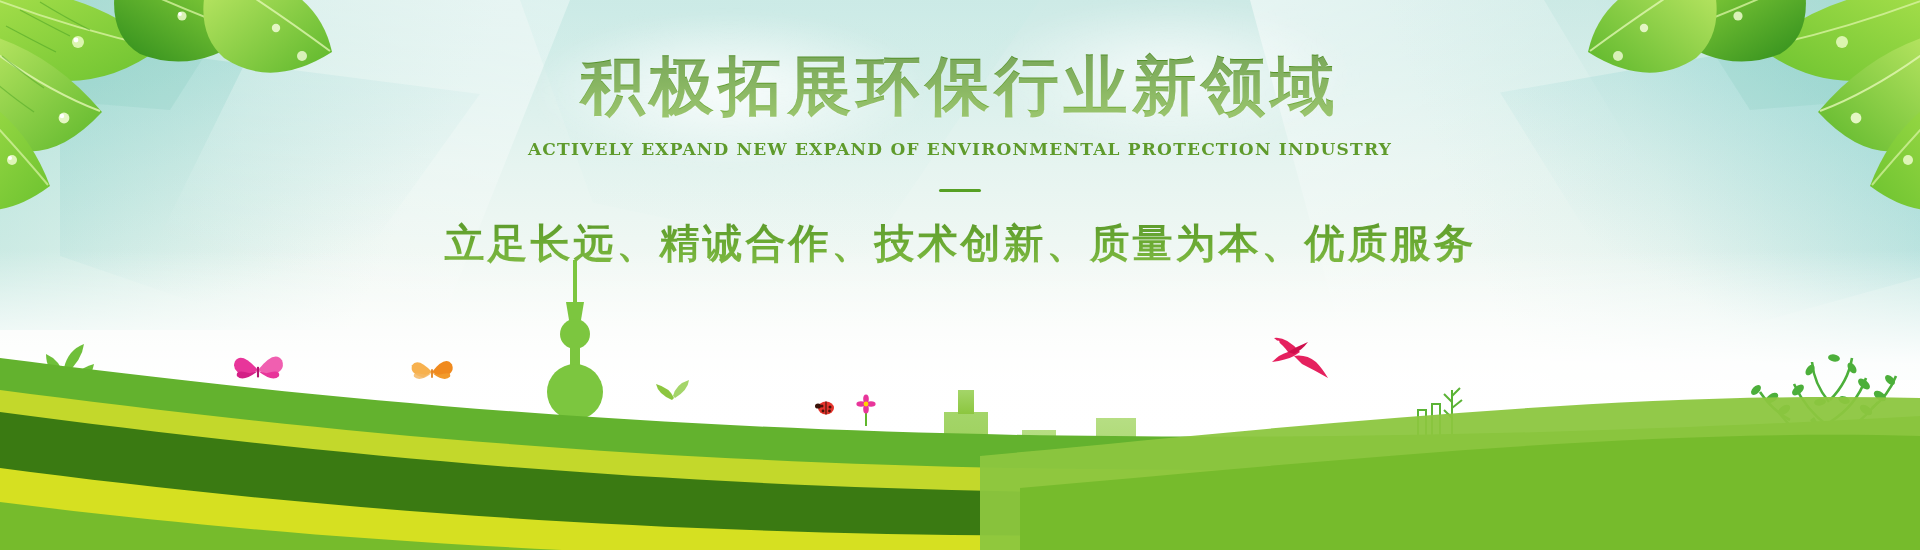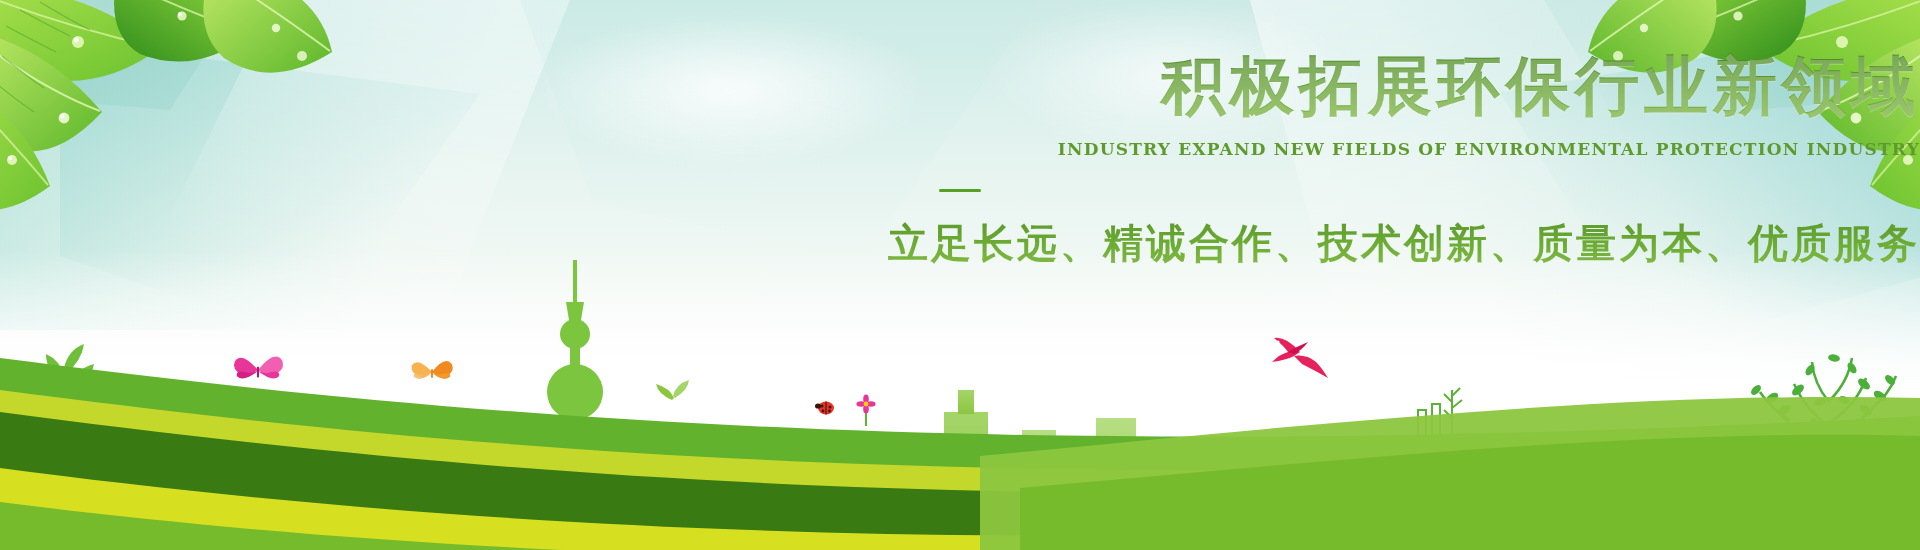--- a/index.html
+++ b/index.html
@@ -35,21 +35,21 @@
       background:linear-gradient(180deg, rgba(200,235,230,.30), rgba(255,255,255,0));
       clip-path:polygon(0 0,100% 0,66% 100%,14% 78%);}
   .cloud{left:520px;top:10px;width:420px;height:160px;border-radius:50%;
       background:radial-gradient(ellipse at 50% 50%, rgba(255,255,255,.85), rgba(255,255,255,0) 68%);filter:blur(8px);}
   .cloud2{left:980px;top:0px;width:380px;height:150px;border-radius:50%;
       background:radial-gradient(ellipse at 50% 50%, rgba(255,255,255,.7), rgba(255,255,255,0) 70%);filter:blur(10px);}
   .glow{left:0;top:250px;width:1920px;height:190px;
       background:linear-gradient(180deg, rgba(255,255,255,0), rgba(255,255,255,.92) 60%, rgba(255,255,255,.98));}
 
   
-  .textblock{position:absolute;left:0;top:52px;width:1920px;text-align:right;}
+  .textblock{position:absolute;left:0;top:52px;width:1920px;text-align:center;}
   .headline{
     font-family:"DejaVu Serif","Liberation Serif",serif;
     font-weight:700;
     font-size:64px;
     letter-spacing:5px;
     line-height:1.05;
     color:#5b8f2e;
     background:linear-gradient(180deg,#4d8a24 0%,#5d9a2c 42%,#7ab33e 100%);
     -webkit-background-clip:text;background-clip:text;
     -webkit-text-fill-color:transparent;
@@ -506,18 +506,18 @@
       <g>
         <path d="M-40 86 Q24 116 50 186 Q-4 226 -48 200 Z" fill="url(#lg1)"></path>
         <path d="M-34 94 Q12 142 48 185" stroke="#dcf5a6" stroke-width="2" fill="none" opacity=".7"></path>
         <circle cx="12" cy="160" r="5" fill="#eefcce" opacity=".85"></circle>
       </g>
     </g>
   </svg>
 
   <div class="textblock">
     <h1 class="headline">积极拓展环保行业新领域</h1>
-    <p class="subline">INDUSTRY EXPAND NEW FIELDS OF ENVIRONMENTAL PROTECTION INDUSTRY</p>
+    <p class="subline">ACTIVELY EXPAND NEW EXPAND OF ENVIRONMENTAL PROTECTION INDUSTRY</p>
     <div class="divider"></div>
     <p class="tagline">立足长远、精诚合作、技术创新、质量为本、优质服务</p>
   </div>
 
 </div>
 
 </body></html>

